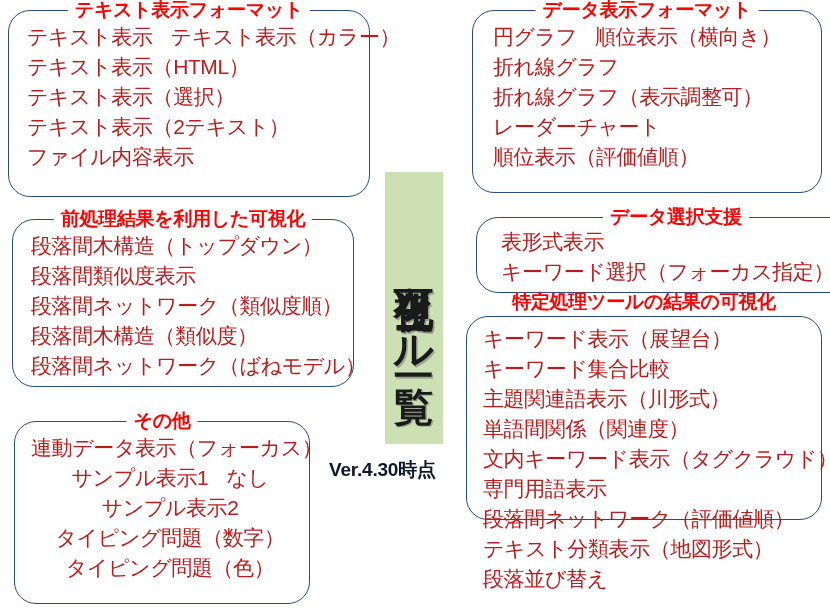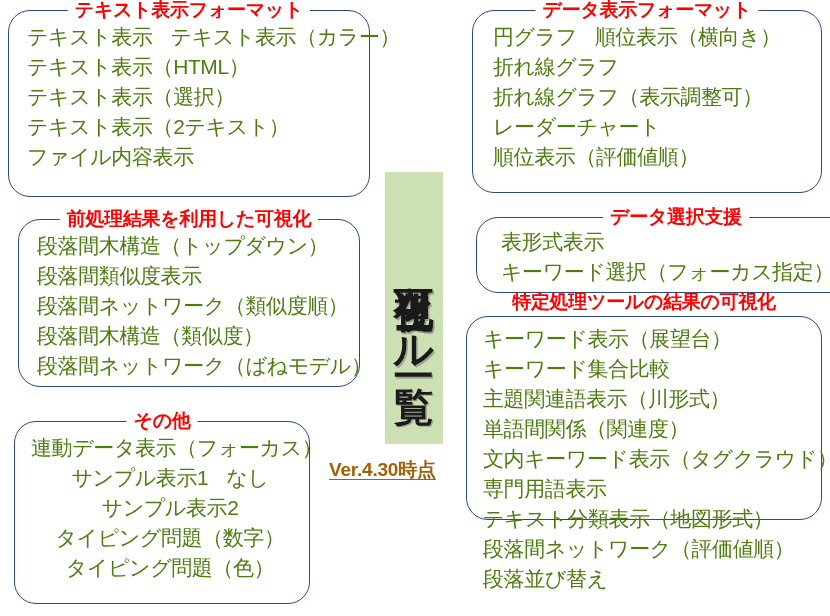--- a/index.html
+++ b/index.html
@@ -52,21 +52,21 @@
     left: 0;
     top: 0;
     width: 100%;
     box-sizing: border-box;
     padding: 11px 0 0 18px;
   }
   .item {
     font-size: 21px;
     line-height: 30px;
     white-space: nowrap;
-    color: #4d7c0f;
+    color: #b91c1c;
     letter-spacing: -0.4px;
   }
   .item .gap {
     display: inline-block;
     width: 18px;
   }
 
   
   #center-banner {
     position: absolute;
@@ -92,30 +92,29 @@
   }
 
   
   #version-note {
     position: absolute;
     left: 329px;
     top: 458px;
     font-size: 19px;
     line-height: 24px;
     font-weight: bold;
-    color: #a16207;
-    text-decoration: underline;
+    color: #0f172a;
     text-underline-offset: 3px;
     white-space: nowrap;
     letter-spacing: -0.2px;
   }
 
   
   #box-text-format      { left: 8px;   top: 10px;  width: 362px; height: 187px; }
-  #box-preprocess       { left: 18px;  top: 219px; width: 342px; height: 168px; }
+  #box-preprocess       { left: 12px;  top: 219px; width: 342px; height: 168px; }
   #box-other            { left: 14px;  top: 421px; width: 296px; height: 183px; }
 
   #box-data-format      { left: 472px; top: 10px;  width: 350px; height: 183px; }
   #box-data-select      { left: 476px; top: 217px; width: 400px; height: 76px; }
   #box-specific         { left: 466px; top: 316px; width: 356px; height: 204px; }
 
   #box-other .items     { padding-left: 16px; text-align: center; }
   #box-data-select .items { padding-left: 24px; padding-top: 9px; }
   #box-specific .items  { padding-left: 16px; padding-top: 7px; }
   #box-data-format .items { padding-left: 20px; }
@@ -183,17 +182,17 @@
 
 <div class="group" id="box-specific">
   <div class="group-title centered above">特定処理ツールの結果の可視化</div>
   <div class="items">
     <div class="item">キーワード表示（展望台）</div>
     <div class="item">キーワード集合比較</div>
     <div class="item">主題関連語表示（川形式）</div>
     <div class="item">単語間関係（関連度）</div>
     <div class="item">文内キーワード表示（タグクラウド）</div>
     <div class="item">専門用語表示</div>
+    <div class="item">段落間ネットワーク（評価値順）</div>
     <div class="item">テキスト分類表示（地図形式）</div>
-    <div class="item">段落間ネットワーク（評価値順）</div>
     <div class="item">段落並び替え</div>
   </div>
 </div>
 
 </body></html>

